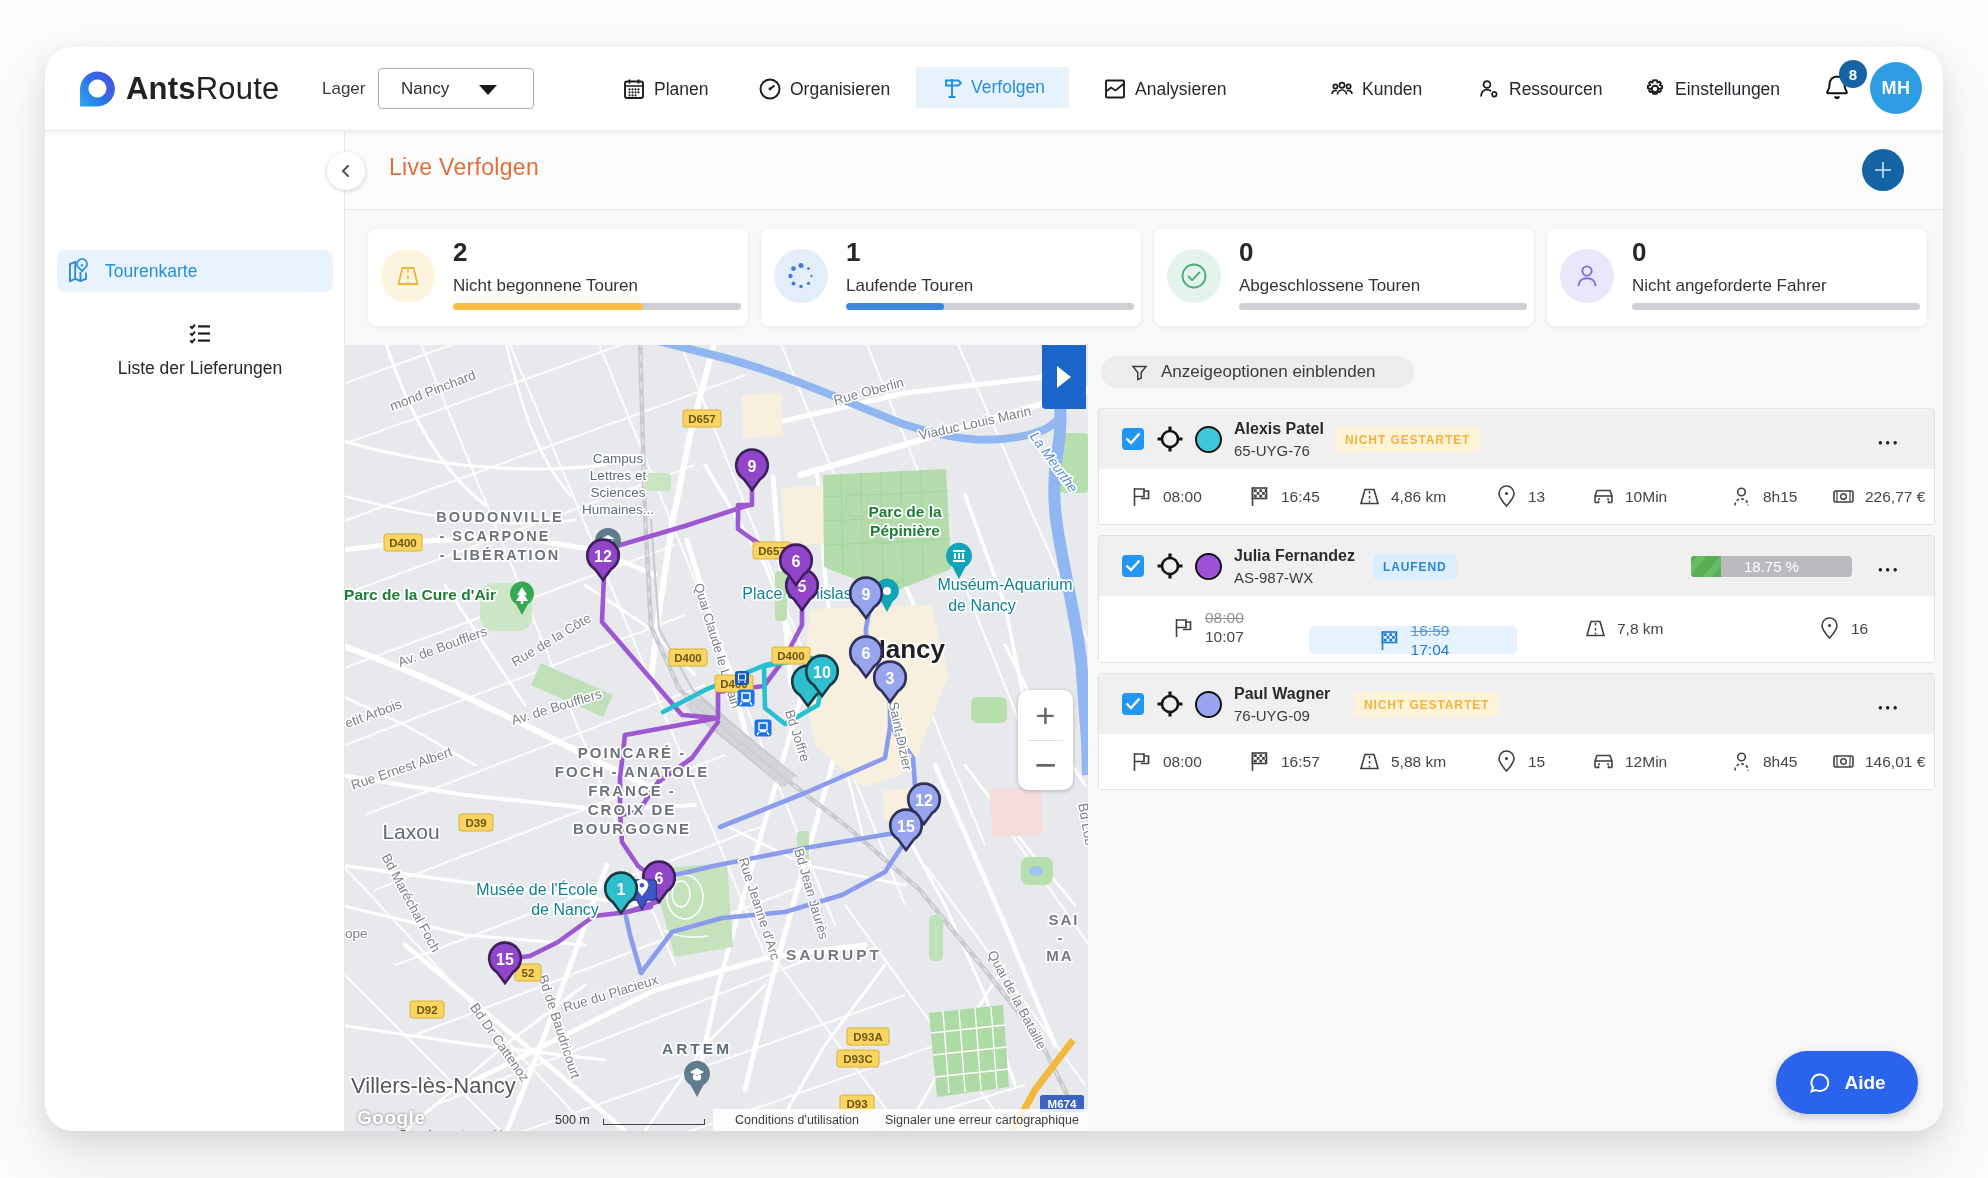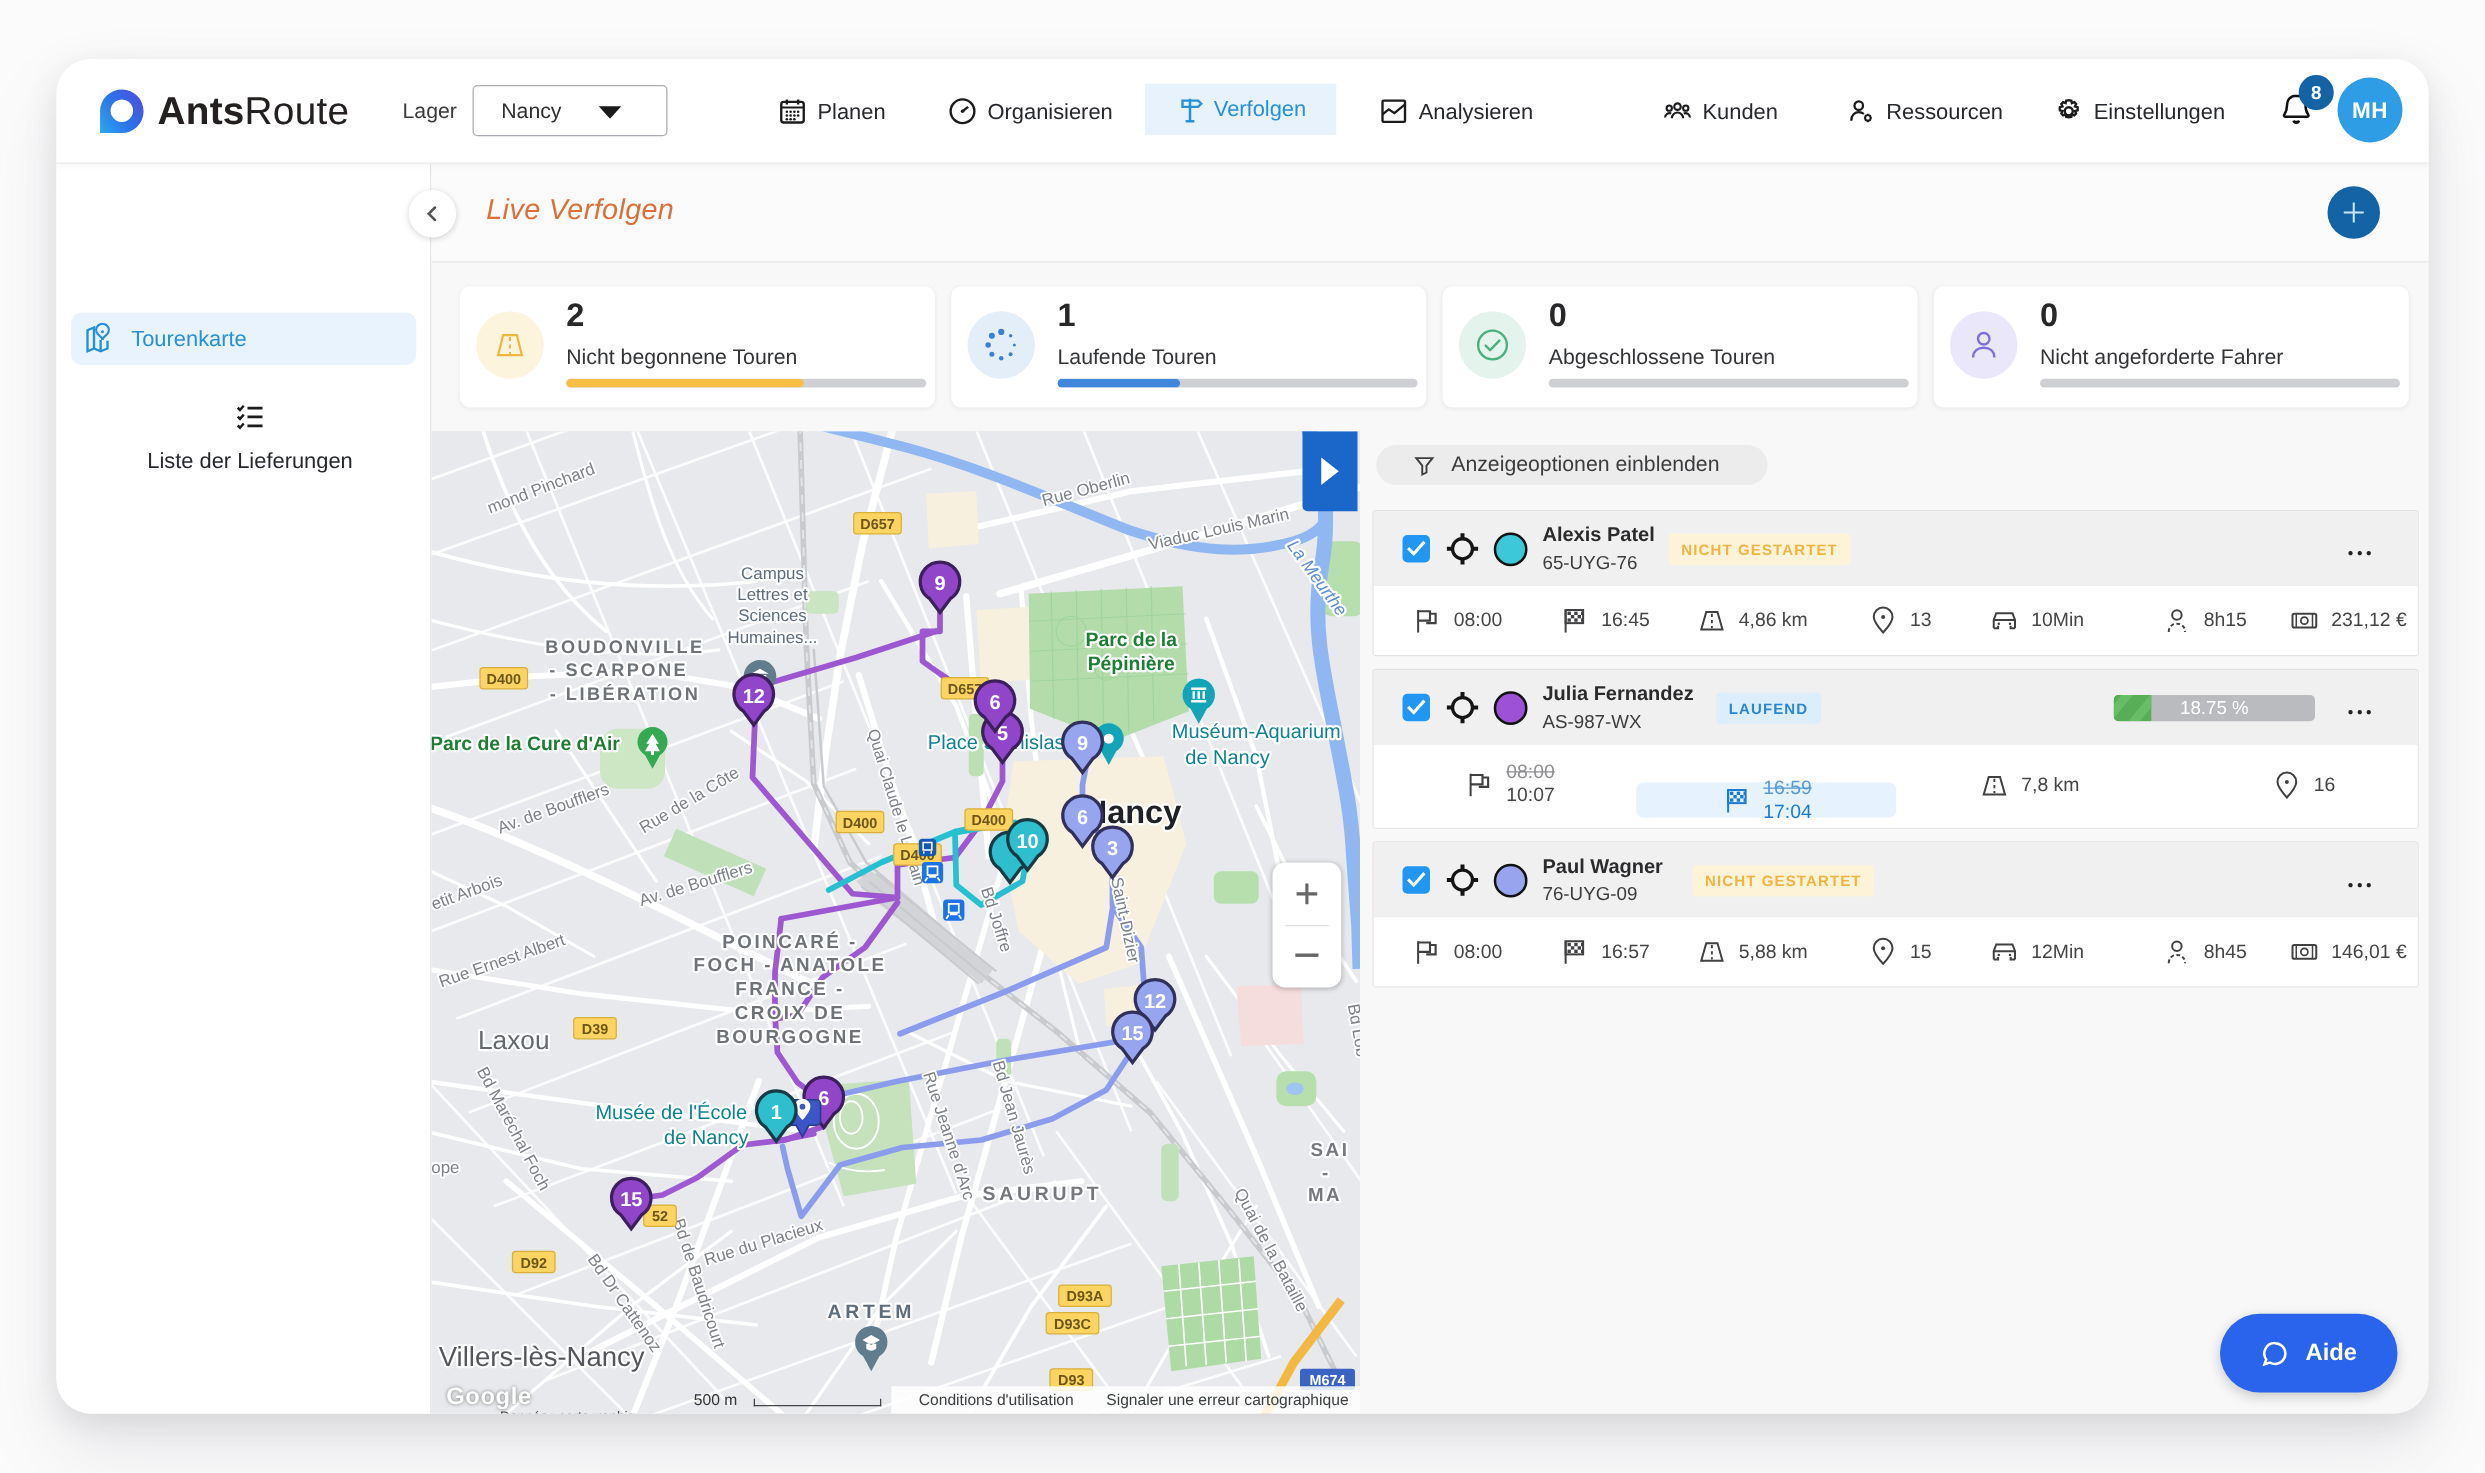--- a/index.html
+++ b/index.html
@@ -28,21 +28,21 @@
   
   .side { position:absolute; left:0; top:84px; width:300px; bottom:0; background:#fff; border-right:1px solid #e7e7e8; z-index:20; }
   .sitem { position:absolute; left:12px; width:276px; height:42px; border-radius:8px; display:flex; align-items:center; padding-left:10px; gap:11px; font-size:17.5px; }
   .sitem svg { width:27px; height:27px; flex:0 0 auto; }
   .sitem.act { top:119px; background:#e9f3fd; color:#2690da; }
   .sitem.n2 { top:189px; color:#26282d;flex-direction:column; }
 
   
   .chead { position:absolute; left:300px; top:84px; right:0; height:79px; background:#fbfbfb; border-bottom:1px solid #e8e8e9; z-index:10; }
   .backbtn { position:absolute; left:282px; top:105px; width:38px; height:38px; background:#fff; border-radius:50%; box-shadow:0 1px 5px rgba(0,0,0,0.18); z-index:25; display:flex; align-items:center; justify-content:center; }
-  .title { position:absolute; left:344px; top:107px; font-size:23px; color:#dd6f3a; letter-spacing:0.3px; z-index:12;font-style:italic; }
+  .title { position:absolute; left:344px; top:107px; font-size:23px; color:#dd6f3a; letter-spacing:0.3px; z-index:12; }
   .fab { position:absolute; left:1817px; top:102px; width:42px; height:42px; border-radius:50%; background:#1464a5; color:#cfe7f7; display:flex; align-items:center; justify-content:center; z-index:25; }
   .fab svg{ width:24px; height:24px; }
 
   
   .stat { position:absolute; top:182px; width:380px; height:97px; background:#fff; border-radius:8px; box-shadow:0 1px 4px rgba(0,0,0,0.07); z-index:5; }
   .stat .ic { position:absolute; left:13px; top:20px; width:54px; height:54px; border-radius:50%; display:flex; align-items:center; justify-content:center; }
   .stat .num { position:absolute; left:85px; top:8px; font-size:26px; font-weight:700; color:#28282a; }
   .stat .lbl { position:absolute; left:85px; top:47px; font-size:17px; color:#333437; }
   .stat .bar { position:absolute; left:85px; top:74px; right:7px; height:7px; border-radius:4px; background:#ced0d3; overflow:hidden; }
   .stat .bar i { display:block; height:100%; border-radius:4px; }
@@ -708,21 +708,21 @@
             <path d="M6 21.5 c0 -4.4 3 -6.6 6.5 -6.6 s6.5 2.2 6.5 6.6" stroke-dasharray="3 2"></path>
           </svg>
           <span>8h15</span>
         </div>
       <div class="scol" style="left:732px;top:15px;">
           <svg class="icn" viewBox="0 0 25 25">
             <rect x="3" y="7" width="19" height="11" rx="1.5"></rect>
             <circle cx="12.5" cy="12.5" r="2.8" stroke-width="1.4"></circle>
             <path d="M6 7v11M19 7v11" stroke-width="1.2"></path>
           </svg>
-          <span>231,12 €</span>
+          <span>226,77 €</span>
         </div>
     </div>
   </div>
 
   <div class="dcard" style="top:488px;">
     <div class="dhead">
       <div class="chk">
           <svg viewBox="0 0 16 13" fill="none" stroke="#fff" stroke-width="2.4">
             <path d="M1.5 6.5 L6 11 L14.5 1.5"></path>
           </svg>

